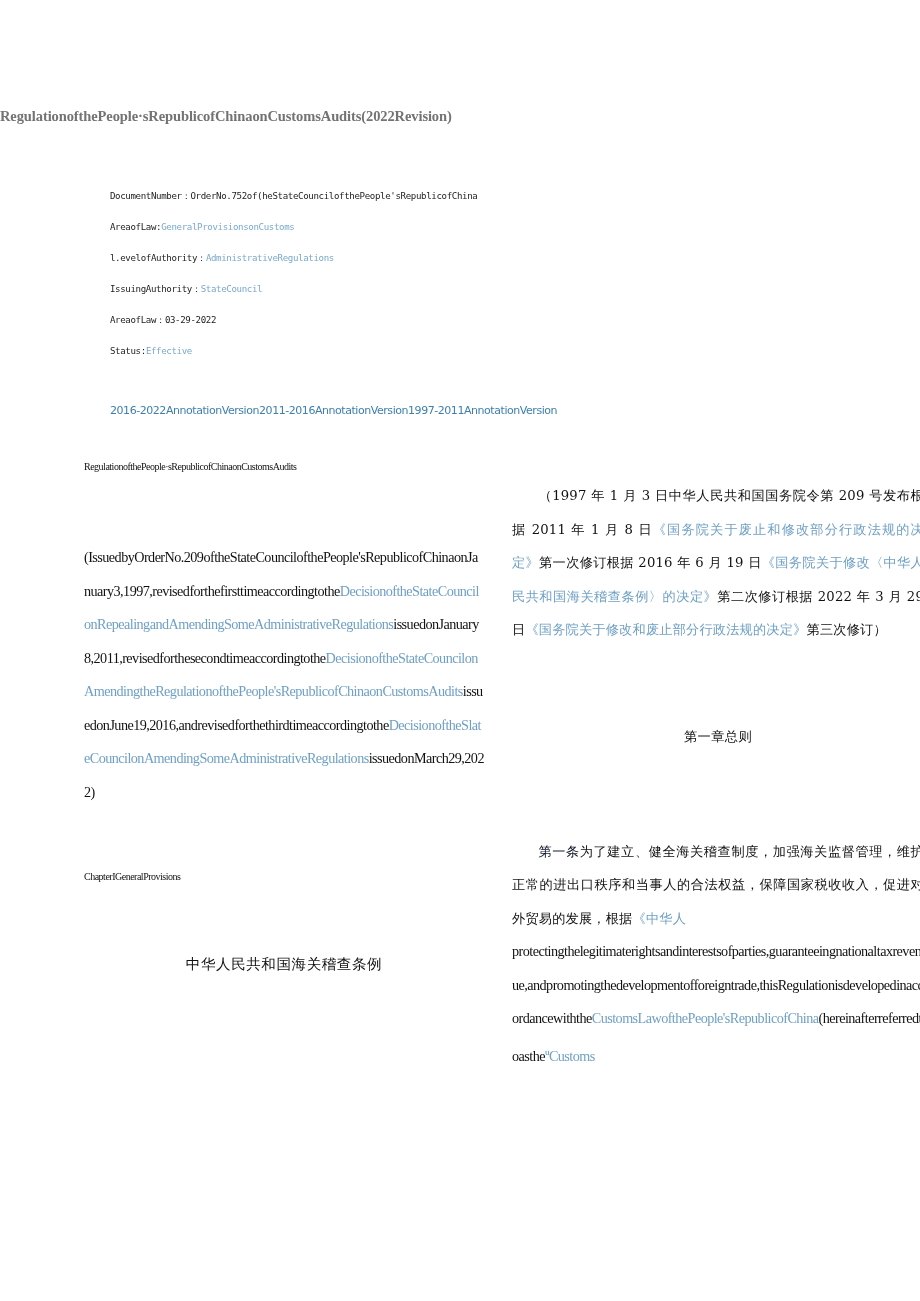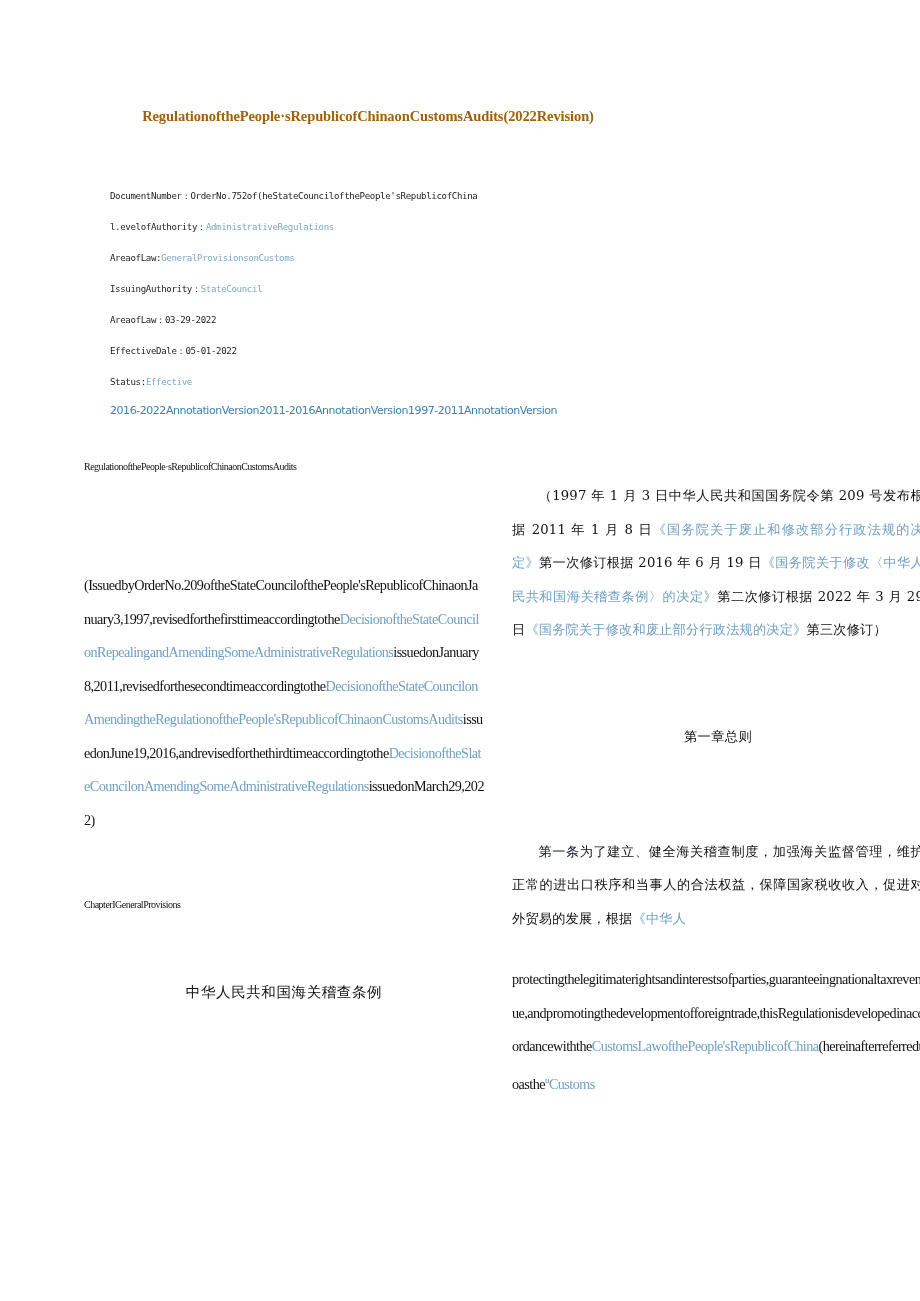--- a/index.html
+++ b/index.html
@@ -22,26 +22,25 @@
     width: 920px;
     height: 1301px;
   }
 
   
   .doc-title {
     position: absolute;
     left: 0;
     top: 108px;
     width: 736px;
-    text-align: center;
     font-size: 14.5px;
     font-weight: bold;
     letter-spacing: -0.1px;
     font-family: "Liberation Serif", "DejaVu Serif", serif;
-    color: #a16207;
+    color: #737373;
   }
 
   
   .meta-block {
     position: absolute;
     left: 110px;
     top: 190px;
     width: 560px;
     font-family: "DejaVu Sans Mono", "Liberation Mono", monospace;
     font-size: 9.1px;
@@ -93,21 +92,20 @@
     line-height: 33.5px;
     text-align: justify;
     text-justify: inter-character;
     word-break: break-all;
     color: #111111;
     margin: 0;
   }
   .para.en {
     font-family: "Liberation Serif", "DejaVu Serif", serif;
     letter-spacing: -0.55px;
-    margin-top: 28px;
   }
   .para.zh {
     font-family: "DejaVu Serif", "Liberation Serif", serif;
     font-size: 13.2px;
     letter-spacing: 0.2px;
     word-break: normal;
   }
   .lnk {
     color: #6fa0c4;
   }
@@ -158,38 +156,35 @@
 
   <div class="doc-title">RegulationofthePeople·sRepublicofChinaonCustomsAudits(2022Revision)</div>
 
   <div class="meta-block">
 
     <div class="meta-row">
       <span class="meta-key">DocumentNumber：</span><span class="meta-val">OrderNo.752of(heStateCouncilofthePeople'sRepublicofChina</span>
     </div>
 
     <div class="meta-row">
+      <span class="meta-key">AreaofLaw:</span><span class="meta-val link">GeneralProvisionsonCustoms</span>
+    </div>
+
+    <div class="meta-row">
       <span class="meta-key">l.evelofAuthority：</span><span class="meta-val link">AdministrativeRegulations</span>
     </div>
 
     <div class="meta-row">
-      <span class="meta-key">AreaofLaw:</span><span class="meta-val link">GeneralProvisionsonCustoms</span>
-    </div>
-
-    <div class="meta-row">
       <span class="meta-key">IssuingAuthority：</span><span class="meta-val link">StateCouncil</span>
     </div>
 
     <div class="meta-row">
       <span class="meta-key">AreaofLaw：</span><span class="meta-val">03-29-2022</span>
     </div>
 
-    <div class="meta-row">
-      <span class="meta-key">EffectiveDale：</span><span class="meta-val">05-01-2022</span>
-    </div>
 
     <div class="meta-row">
       <span class="meta-key">Status:</span><span class="meta-val link">Effective</span>
     </div>
 
   </div>
 
   <div class="anno-bar"><span class="anno-link">2016-2022AnnotationVersion</span><span class="anno-link">2011-2016AnnotationVersion</span><span class="anno-link">1997-2011AnnotationVersion</span></div>
 
   <div class="col col-left">

